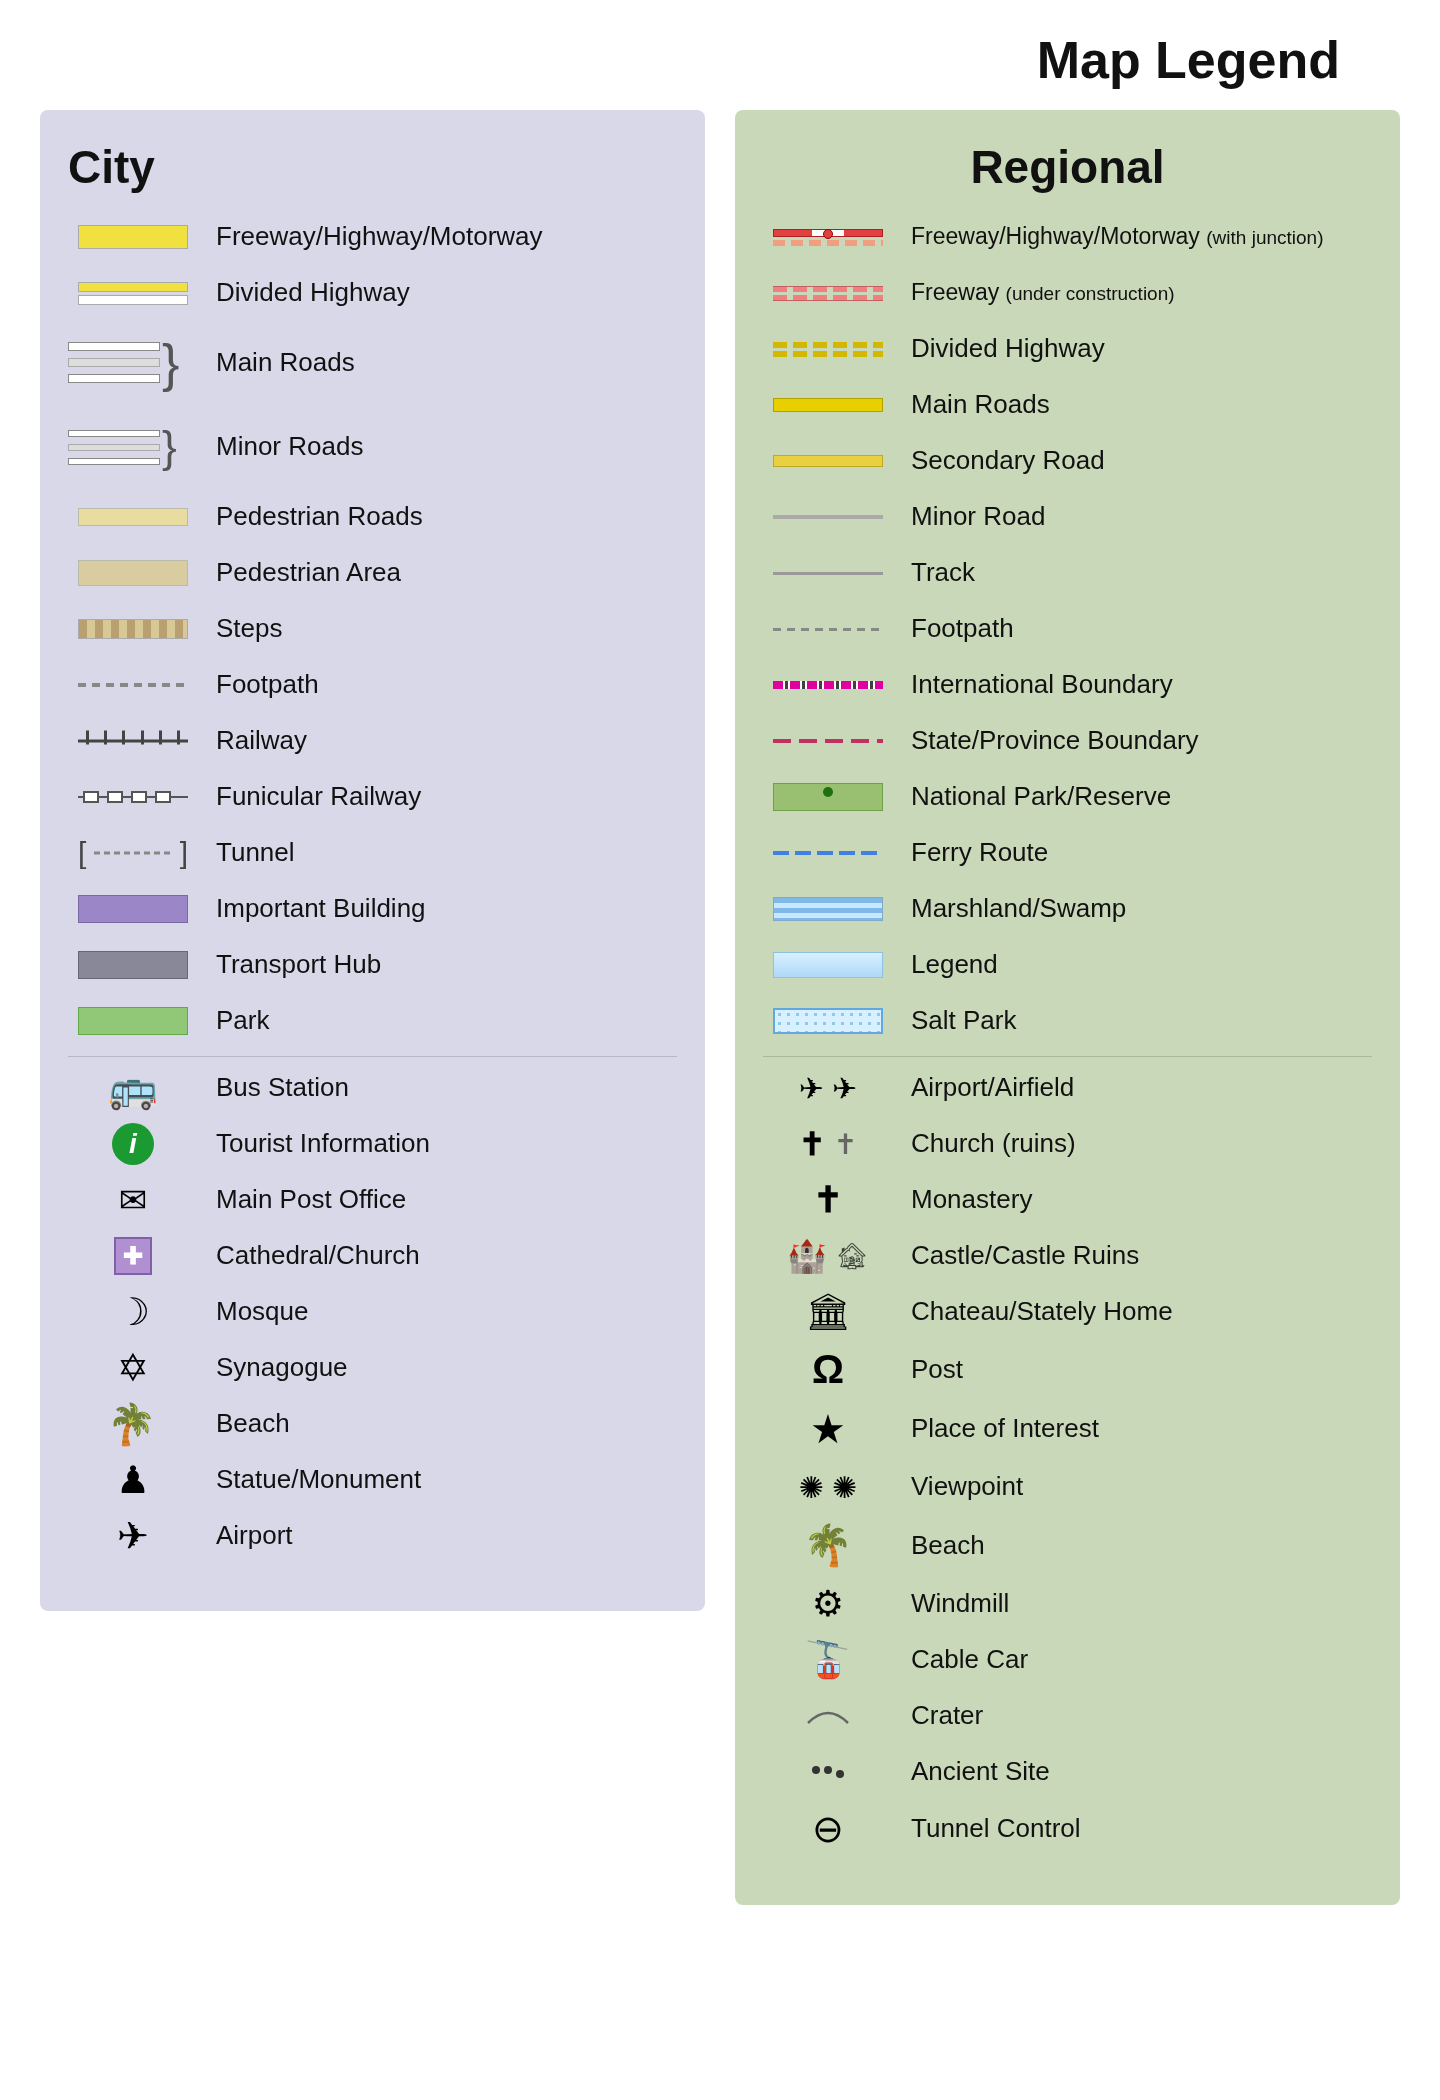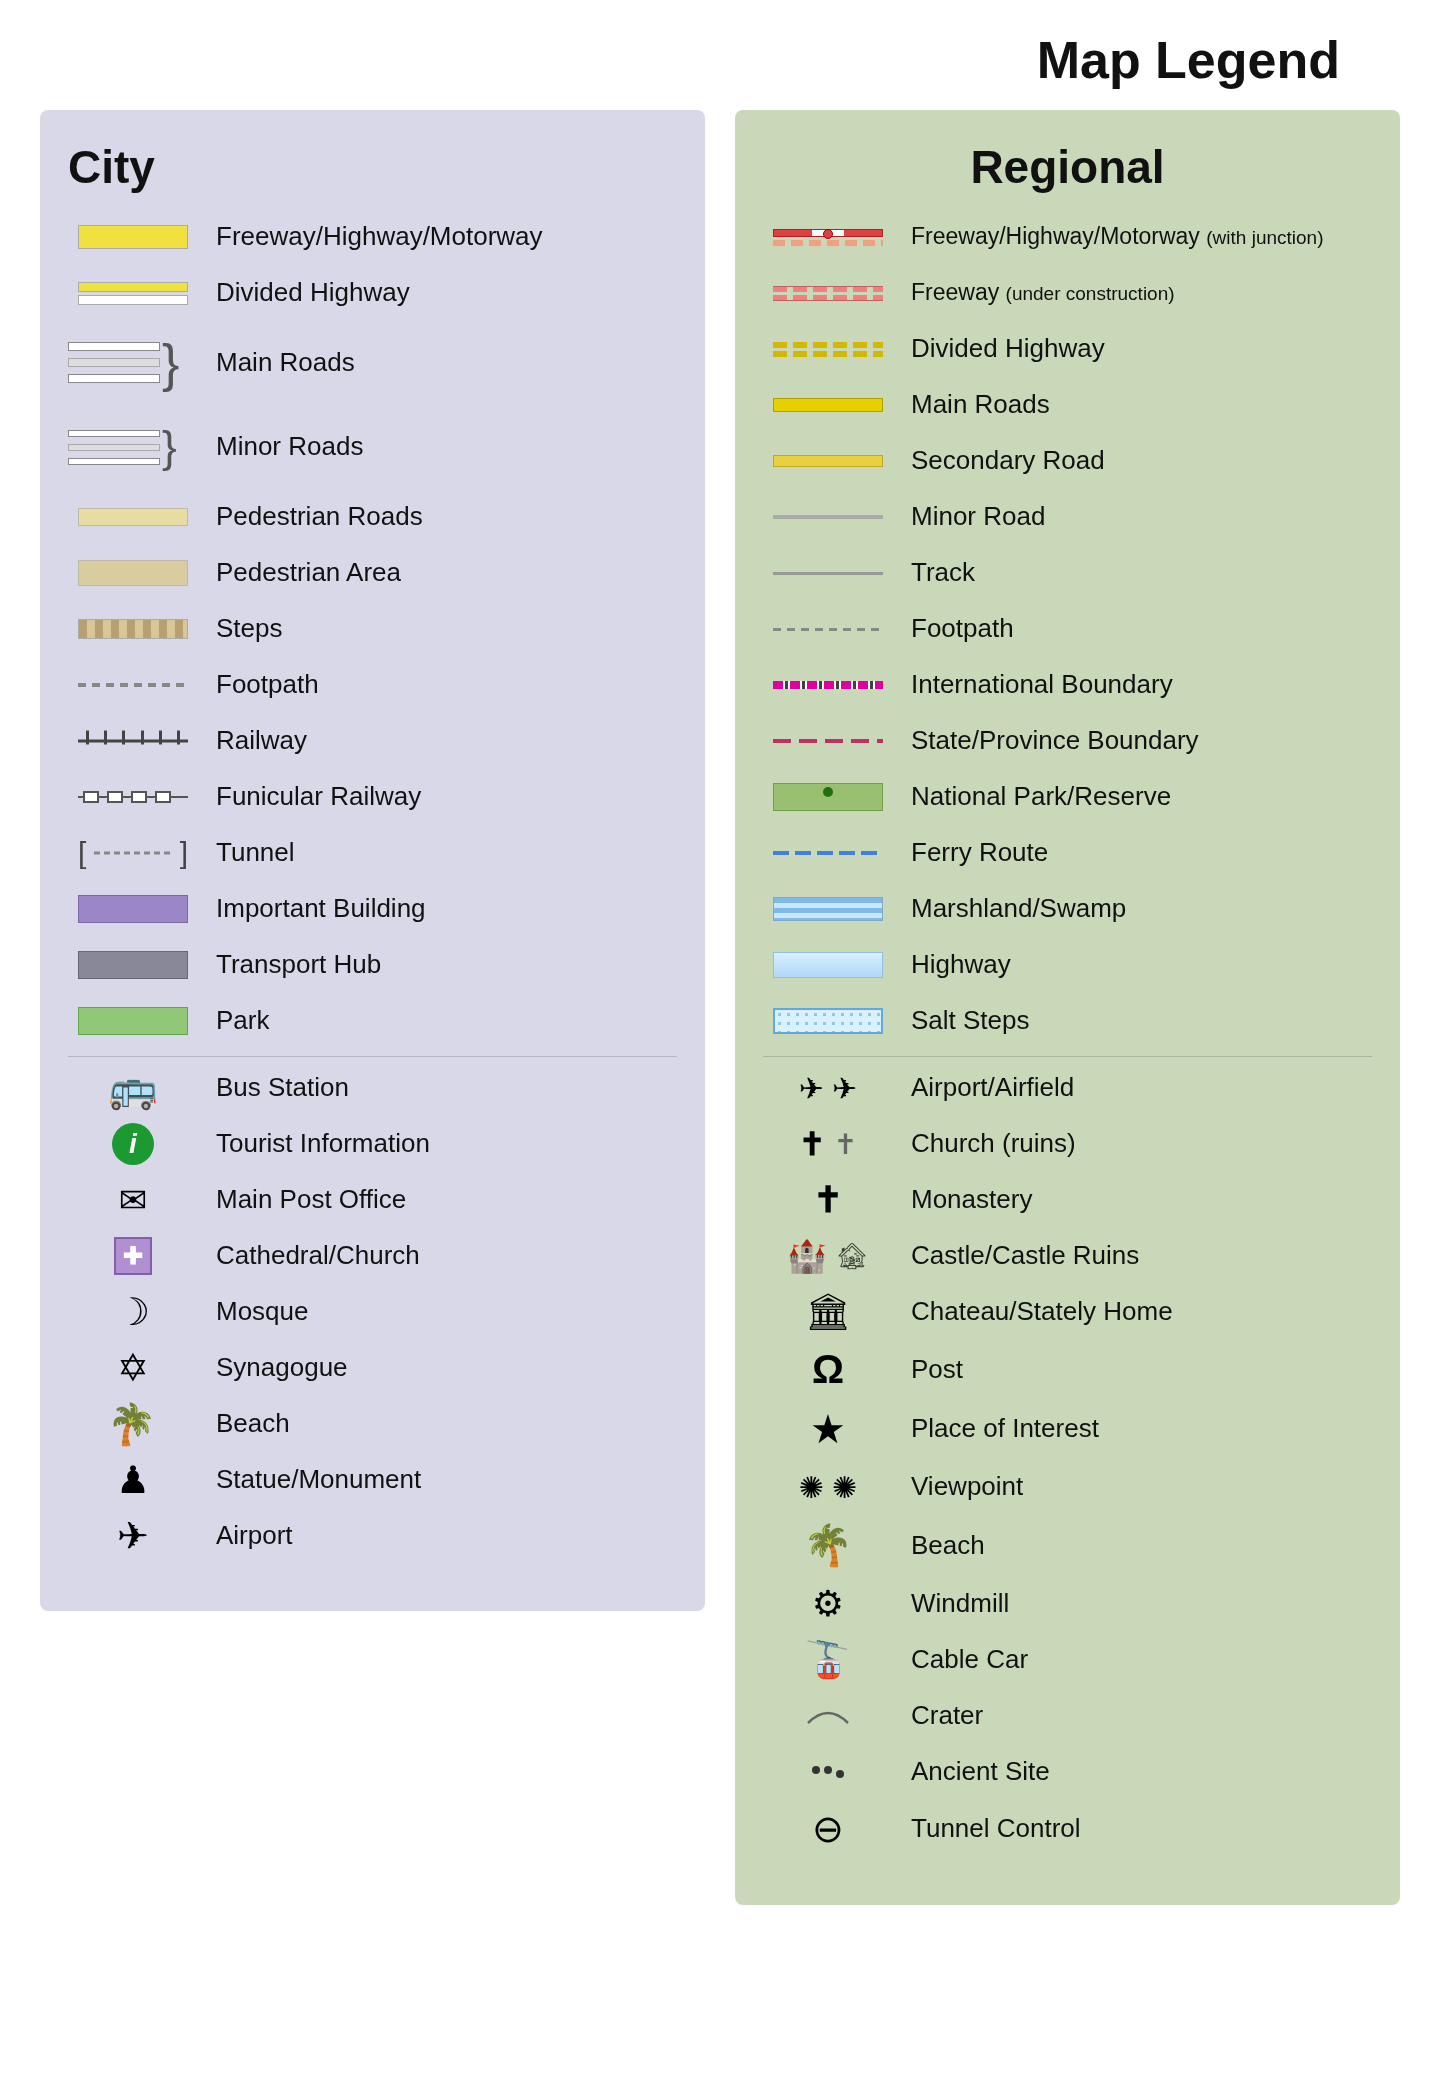--- a/index.html
+++ b/index.html
@@ -473,28 +473,28 @@
       <div class="legend-symbol">
         <div style="width:110px;height:24px;background:repeating-linear-gradient(180deg,#80b8e8 0px,#80b8e8 5px,#c8e8ff 5px,#c8e8ff 10px);border:1px solid #80a8c8;"></div>
       </div>
       <div class="legend-label">Marshland/Swamp</div>
     </div>
 
     <div class="legend-row">
       <div class="legend-symbol">
         <div style="width:110px;height:26px;background:linear-gradient(180deg,#d8f0ff 0%,#b0d8f8 100%);border:1.5px solid #90c0e0;"></div>
       </div>
-      <div class="legend-label">Highway</div>
+      <div class="legend-label">Legend</div>
     </div>
 
     <div class="legend-row">
       <div class="legend-symbol">
         <div style="width:110px;height:26px;background:#d8f0ff;border:2px solid #60a8e0;background-image:radial-gradient(circle,#90c8e8 1.5px,transparent 1.5px);background-size:9px 9px;"></div>
       </div>
-      <div class="legend-label">Salt Steps</div>
+      <div class="legend-label">Salt Park</div>
     </div>
 
     <hr class="separator">
 
     <div class="legend-row">
       <div class="legend-symbol">
         <div class="multi-icon">
           <span style="font-size:30px;">✈</span>
           <span style="font-size:30px;">✈</span>
         </div>

